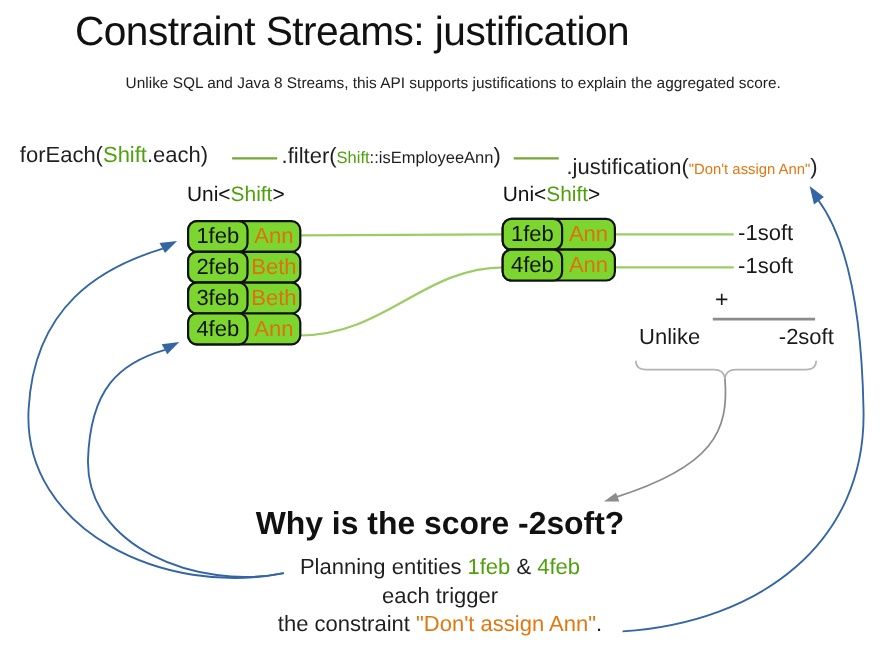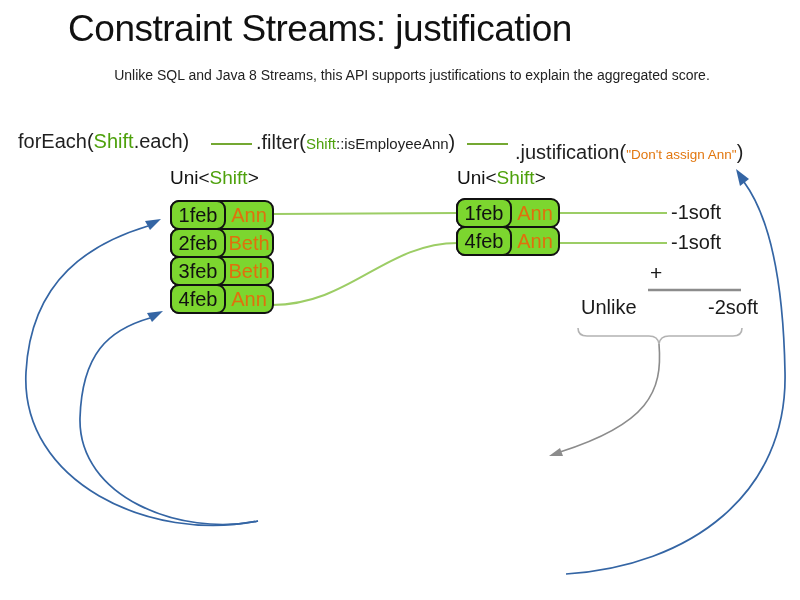--- a/index.html
+++ b/index.html
@@ -108,14 +108,20 @@
       <div class="namecell">Ann</div>
     </div>
   </div>
 
   <div class="abs scoretxt" style="left:671px;top:201px;">-1soft</div>
   <div class="abs scoretxt" style="left:671px;top:231px;">-1soft</div>
   <div class="abs plus" style="left:650px;top:261px;">+</div>
   <div class="abs scoretxt" style="left:581px;top:296px;">Unlike</div>
   <div class="abs scoretxt" style="left:670px;top:296px;margin-left:38px;">-2soft</div>
 
+  <div class="abs expl">
+    <div class="expl-head">Why is the score -2soft?</div>
+    <p class="expl-line"><span>Planning entities </span><span class="green">1feb</span><span> &amp; </span><span class="green">4feb</span></p>
+    <p class="expl-line">each trigger</p>
+    <p class="expl-line"><span>the constraint </span><span class="orange">"Don't assign Ann"</span><span>.</span></p>
+  </div>
 
 </div>
 
 </body></html>

